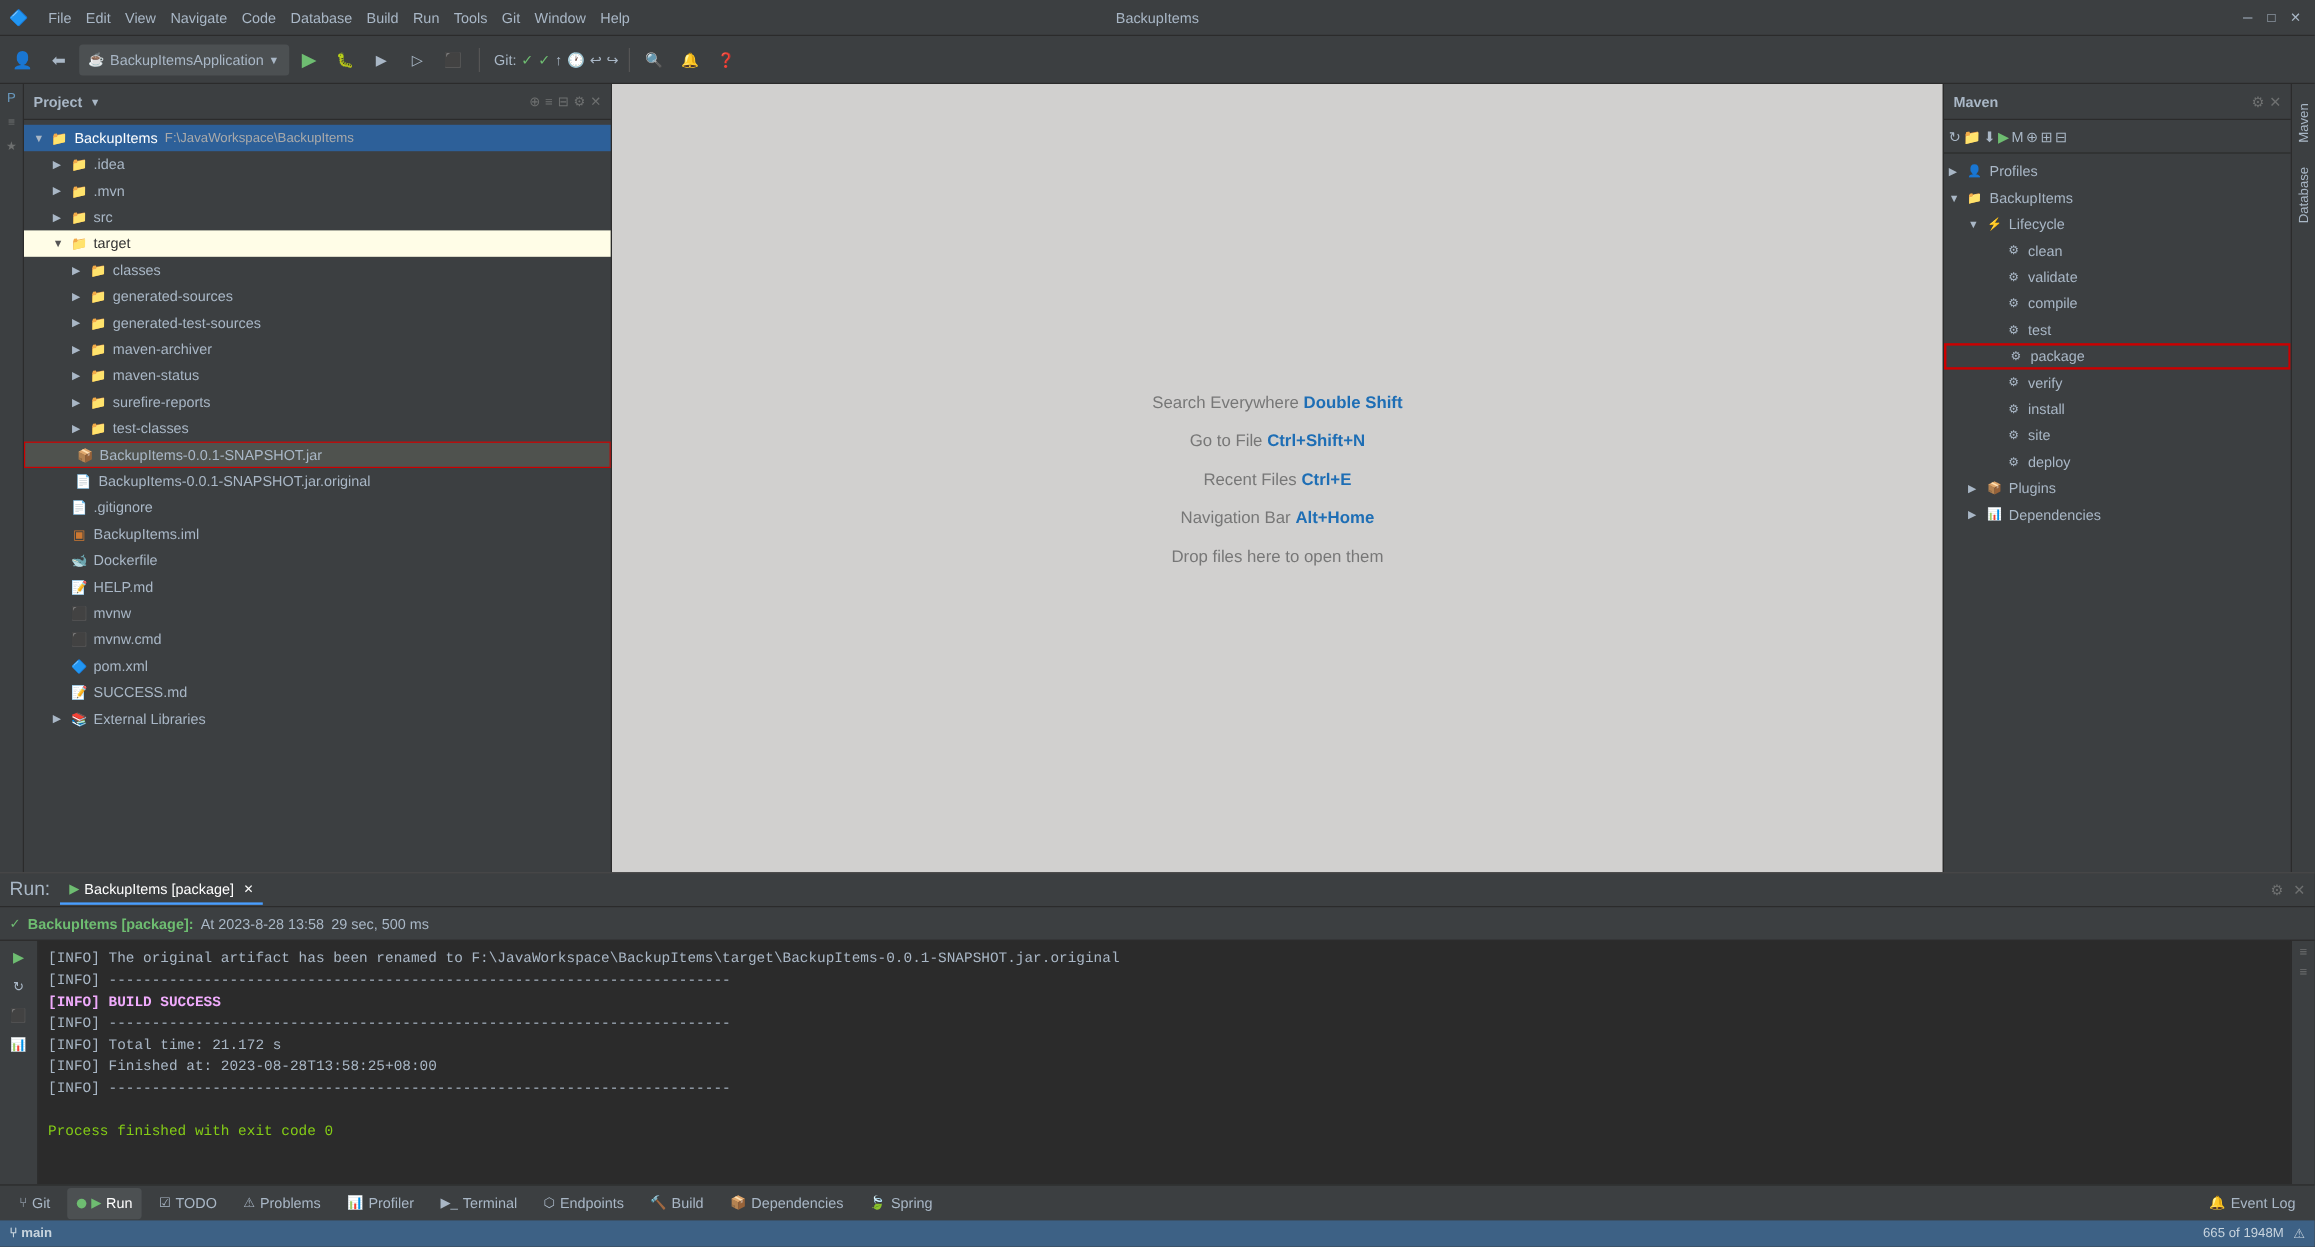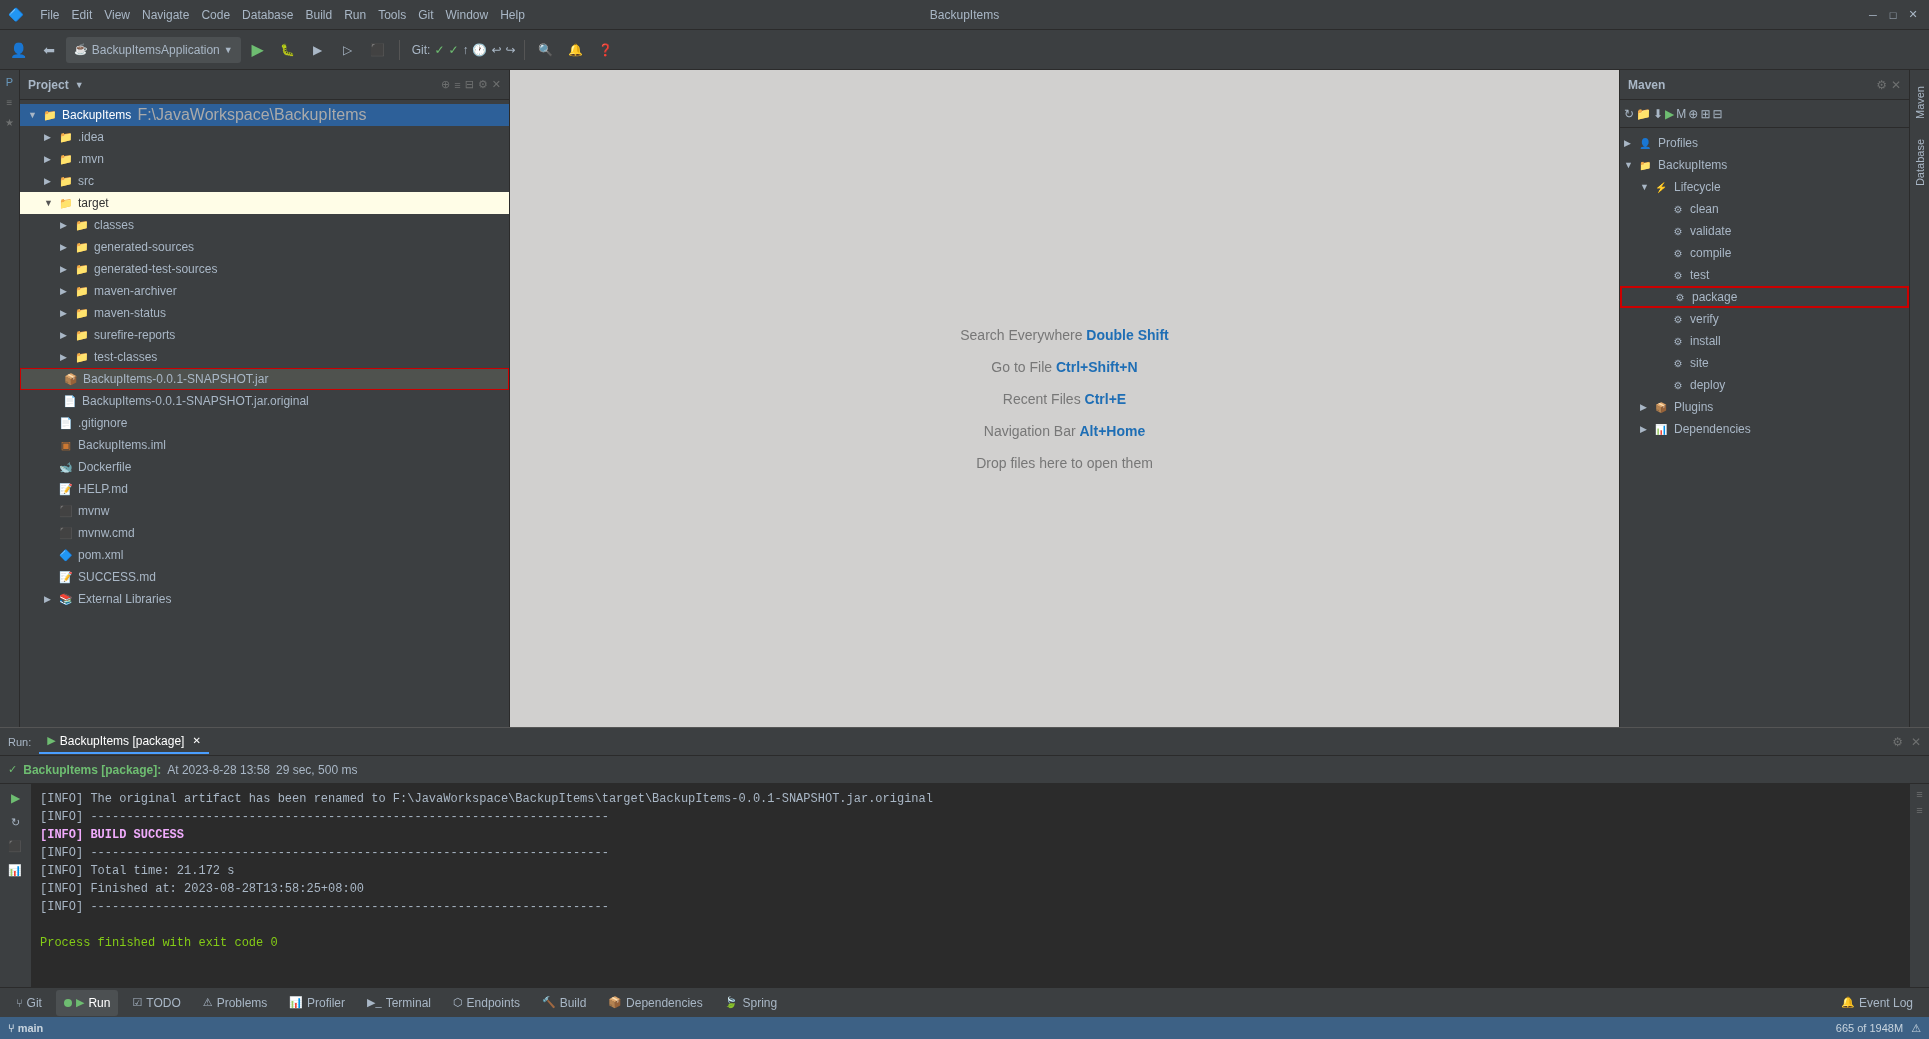--- a/index.html
+++ b/index.html
@@ -421,21 +421,21 @@
         <span class="panel-icon-btn">✕</span>
       </div>
     </div>
 
     <div class="file-tree">
 
       <div class="tree-item selected">
         <span class="tree-arrow">▼</span>
         <span class="tree-icon folder-icon">📁</span>
         <span>BackupItems</span>
-        <span style="color:#aaa; margin-left:6px; font-size:16px;">F:\JavaWorkspace\BackupItems</span>
+        <span style="color:#aaa; margin-left:6px; font-size:11px;">F:\JavaWorkspace\BackupItems</span>
       </div>
 
       <div class="tree-item">
         <span class="tree-indent"></span>
         <span class="tree-arrow">▶</span>
         <span class="tree-icon folder-icon">📁</span>
         <span>.idea</span>
       </div>
 
       <div class="tree-item">
@@ -742,21 +742,21 @@
   <div class="far-right-sidebar">
     <div class="far-right-label">Maven</div>
     <div class="far-right-label">Database</div>
   </div>
 
 </div>
 
 <div class="bottom-panel">
 
   <div class="bottom-tab-bar">
-    <span style="color:#a9b7c6; font-size:11px; margin-right:4px;">Run:</span>
+    <span style="color:#a9b7c6; font-size:16px; margin-right:4px;">Run:</span>
     <div class="bottom-tab active">
       <span style="color:#6ebd71; font-size:11px;">▶</span>
       <span>BackupItems [package]</span>
       <span class="bottom-tab-close">✕</span>
     </div>
     <div style="flex:1;"></div>
     <span style="cursor:pointer; color:#6e7070;">⚙</span>
     <span style="cursor:pointer; color:#6e7070; margin-left:4px;">✕</span>
   </div>
 

